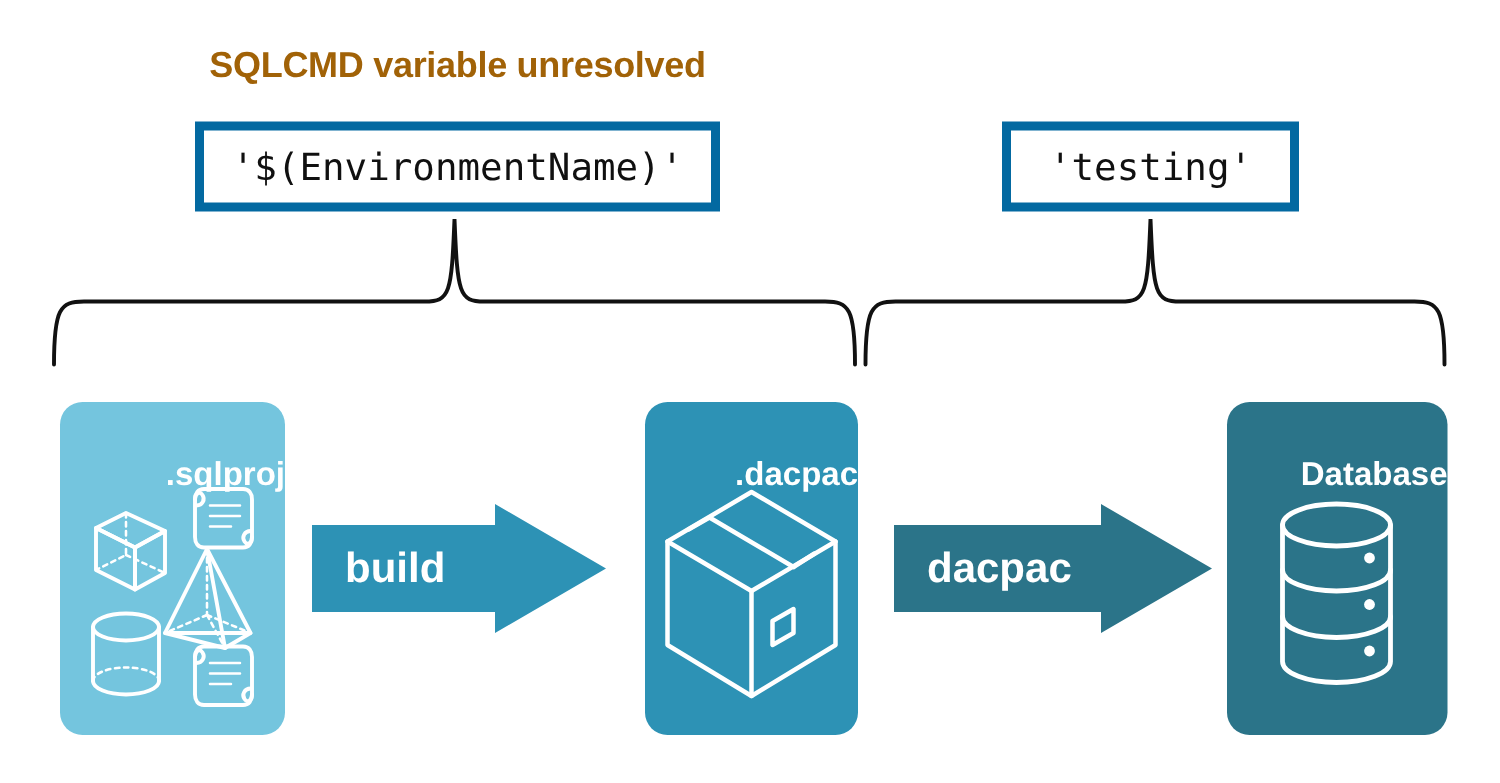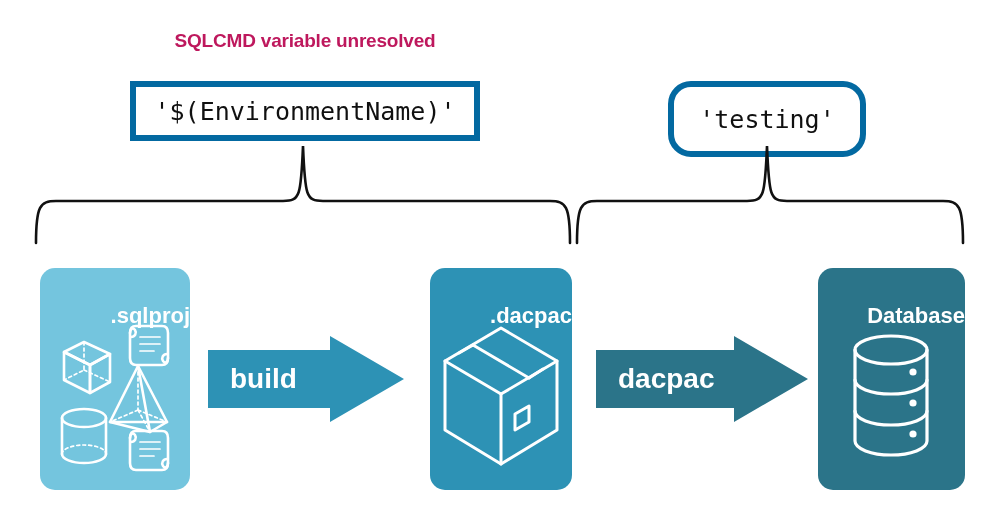--- a/index.html
+++ b/index.html
@@ -13,43 +13,43 @@
     height: 522px;
     background: #ffffff;
     overflow: hidden;
     font-family: "Liberation Sans", sans-serif;
   }
   .heading {
     position: absolute;
     text-align: center;
     font-family: "Liberation Sans", sans-serif;
     font-weight: bold;
-    font-size: 19px;
-    color: #be185d;
+    font-size: 24px;
+    color: #a16207;
     letter-spacing: -0.2px;
     white-space: nowrap;
   }
   #heading-left  { left: 105px; top: 30px; width: 400px; }
   #heading-right { left: 610px; top: 30px; width: 315px; }
 
   .varbox {
     position: absolute;
     box-sizing: border-box;
     border: 6px solid #0369a1;
     background: #ffffff;
     display: flex;
     align-items: center;
     justify-content: center;
     font-family: "DejaVu Sans Mono", "Liberation Mono", monospace;
     font-size: 25px;
     color: #101010;
     white-space: nowrap;
   }
   #varbox-left  { left: 130px; top: 81px; width: 350px; height: 60px; }
-  #varbox-right { left: 668px; top: 81px; width: 198px; height: 76px; border-radius: 23px; }
+  #varbox-right { left: 668px; top: 81px; width: 198px; height: 60px; }
 
   .brace-svg { position: absolute; top: 0; left: 0; pointer-events: none; }
 
   .stage-box {
     position: absolute;
     border-radius: 15px;
     box-sizing: border-box;
   }
   #box-sqlproj  { left: 40px;  top: 268px; width: 150px; height: 222px; background: #74c5de; }
   #box-dacpac   { left: 430px; top: 268px; width: 142px; height: 222px; background: #2d92b5; }

